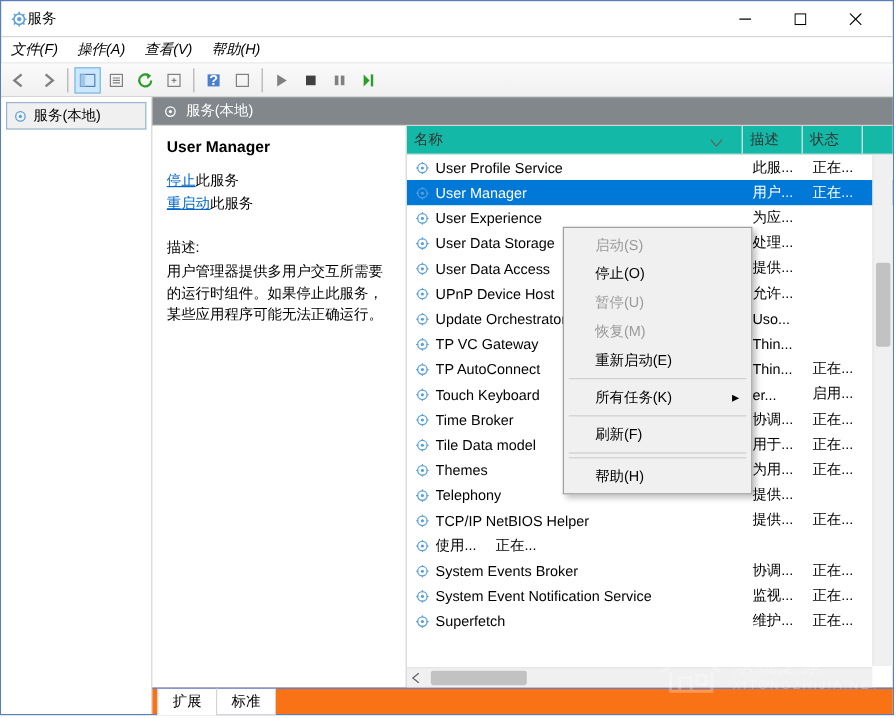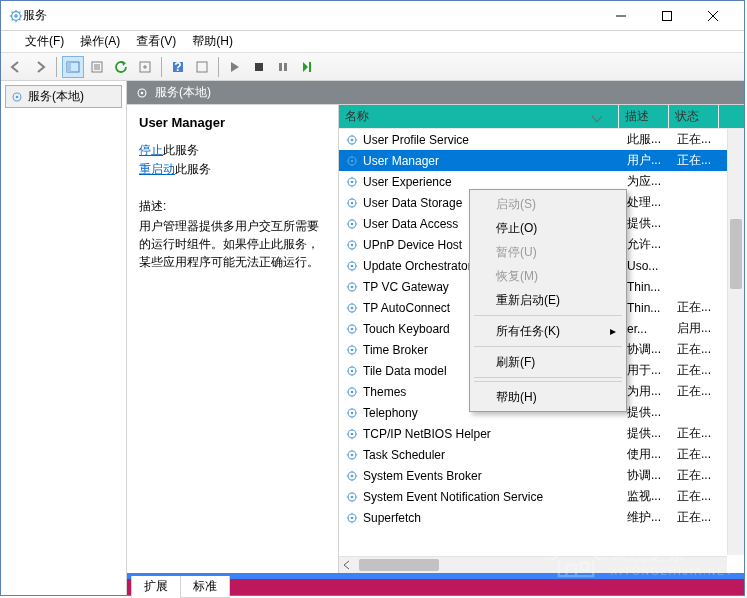--- a/index.html
+++ b/index.html
@@ -3,21 +3,21 @@
 <meta charset="utf-8">
 <style>
 * { margin: 0; padding: 0; box-sizing: border-box; font-family: "Microsoft YaHei", "SimSun", Arial, sans-serif; font-size: 12px; }
 body { background: #fff; width: 747px; height: 598px; position: relative; overflow: hidden; }
 .window { border: 1px solid #5a7fb8; width: 745px; height: 596px; position: relative; background: #fff; }
 .titlebar { height: 30px; display: flex; align-items: center; padding: 0 8px; border-bottom: 1px solid #d4d4d4; }
 .titlebar-title { flex: 1; font-size: 12px; color: #000; }
 .win-controls { display: flex; gap: 0; }
 .win-btn { width: 46px; height: 28px; display: flex; align-items: center; justify-content: center; cursor: default; }
 .win-btn svg { width: 10px; height: 10px; }
-.menubar { height: 22px; display: flex; align-items: center; padding: 0 16px; border-bottom: 1px solid #e1e1e1; }
+.menubar { height: 22px; display: flex; align-items: center; padding: 0 0; border-bottom: 1px solid #e1e1e1; font-style: italic; }
 .menu-item { padding: 2px 8px; cursor: default; color: #000; }
 .toolbar { height: 28px; display: flex; align-items: center; padding: 0 4px; gap: 2px; border-bottom: 1px solid #d4d4d4; background: linear-gradient(#fafafa, #f0f0f0); }
 .tb-btn { width: 22px; height: 22px; display: flex; align-items: center; justify-content: center; border: 1px solid transparent; cursor: default; }
 .tb-btn.active { border-color: #7fb5e0; background: #cce8ff; }
 .tb-sep { width: 1px; height: 20px; background: #b0b0b0; margin: 0 3px; }
 .content { display: flex; height: calc(100% - 30px - 22px - 28px); justify-content: flex-end; }
 .sidebar { width: 126px; border-right: 1px solid #d4d4d4; padding: 4px; background: #fff; }
 .tree-item { display: flex; align-items: center; gap: 4px; padding: 2px 4px; background: #f0f0f0; border: 1px solid #99b4d1; }
 .main { flex: 1; display: flex; flex-direction: column; position: relative; }
 .main-header { height: 24px; display: flex; align-items: center; padding: 0 8px; background: #82878b; color: #fff; border-bottom: 1px solid #d4d4d4; }
@@ -40,21 +40,21 @@
 .list-row.selected { background: #0078d7; color: #fff; }
 .list-row .gear { margin: 0 4px 0 6px; }
 .list-row .cell-name { width: 264px; white-space: nowrap; overflow: hidden; text-overflow: ellipsis; }
 .list-row .cell-desc { width: 50px; white-space: nowrap; overflow: hidden; }
 .list-row .cell-status { width: 50px; white-space: nowrap; overflow: hidden; }
 .scrollbar-v { position: absolute; right: 0; top: 24px; bottom: 18px; width: 17px; background: #f0f0f0; border-left: 1px solid #e4e4e4; }
 .scrollbar-v .thumb { position: absolute; left: 2px; right: 2px; top: 90px; height: 70px; background: #c2c2c2; border-radius: 2px; }
 .scrollbar-h { position: absolute; left: 0; right: 17px; bottom: 0; height: 17px; background: #f0f0f0; border-top: 1px solid #e4e4e4; display:flex; align-items:center; }
 .scrollbar-h .thumb { position:absolute; left: 20px; width: 80px; top:2px; bottom:2px; background:#c2c2c2; border-radius:2px; }
 .scrollbar-h .arrow-l { position:absolute; left:2px; top:2px; }
-.tabs { height: 22px; border-top: 6px solid #3b82f6; display: flex; align-items: center; padding-left: 4px; background:#be185d; }
+.tabs { height: 22px; border-top: 1px solid #3b82f6; display: flex; align-items: center; padding-left: 4px; background:#f97316; }
 .tab { padding: 2px 12px; border: 1px solid #d4d4d4; border-top: none; background: #fff; margin-right: -1px; cursor: default; }
 .tab.active { background: #fff; border-bottom: 1px solid #fff; }
 .context-menu { position: absolute; left: 468px; top: 188px; width: 158px; background: #f0f0f0; border: 1px solid #a0a0a0; box-shadow: 3px 3px 5px rgba(0,0,0,0.25); padding: 2px; z-index: 50; }
 .ctx-item { height: 24px; display: flex; align-items: center; padding: 0 24px; color: #000; position: relative; }
 .ctx-item.disabled { color: #9a9a9a; }
 .ctx-item .chev { position: absolute; right: 8px; }
 .ctx-sep { height: 1px; background: #d0d0d0; margin: 3px 2px; }
 .ctx-highlight { position: absolute; border: 3px solid #d93025; }
 .gear svg { width:14px; height:14px; display:block; }
 .watermark { position: absolute; right: 10px; bottom: 12px; color: #fff; opacity: 0.28; display:flex; align-items:center; gap:6px; pointer-events:none; }
@@ -496,21 +496,20 @@
                     <circle cx="8" cy="8" r="4.5" fill="none" stroke="#5aa0d8" stroke-width="1.2"></circle>
                     <circle cx="8" cy="8" r="1.5" fill="#5aa0d8"></circle>
                     <g stroke="#5aa0d8" stroke-width="1">
                       <line x1="8" y1="2" x2="8" y2="4"></line>
                       <line x1="8" y1="12" x2="8" y2="14"></line>
                       <line x1="2" y1="8" x2="4" y2="8"></line>
                       <line x1="12" y1="8" x2="14" y2="8"></line>
                     </g>
                   </svg>
                 </span>
-                <span class="cell-name">Task Scheduler</span>
                 <span class="cell-desc">使用...</span>
                 <span class="cell-status">正在...</span>
               </div>
               <div class="list-row">
                 <span class="gear">
                   <svg viewBox="0 0 16 16">
                     <circle cx="8" cy="8" r="4.5" fill="none" stroke="#5aa0d8" stroke-width="1.2"></circle>
                     <circle cx="8" cy="8" r="1.5" fill="#5aa0d8"></circle>
                     <g stroke="#5aa0d8" stroke-width="1">
                       <line x1="8" y1="2" x2="8" y2="4"></line>

